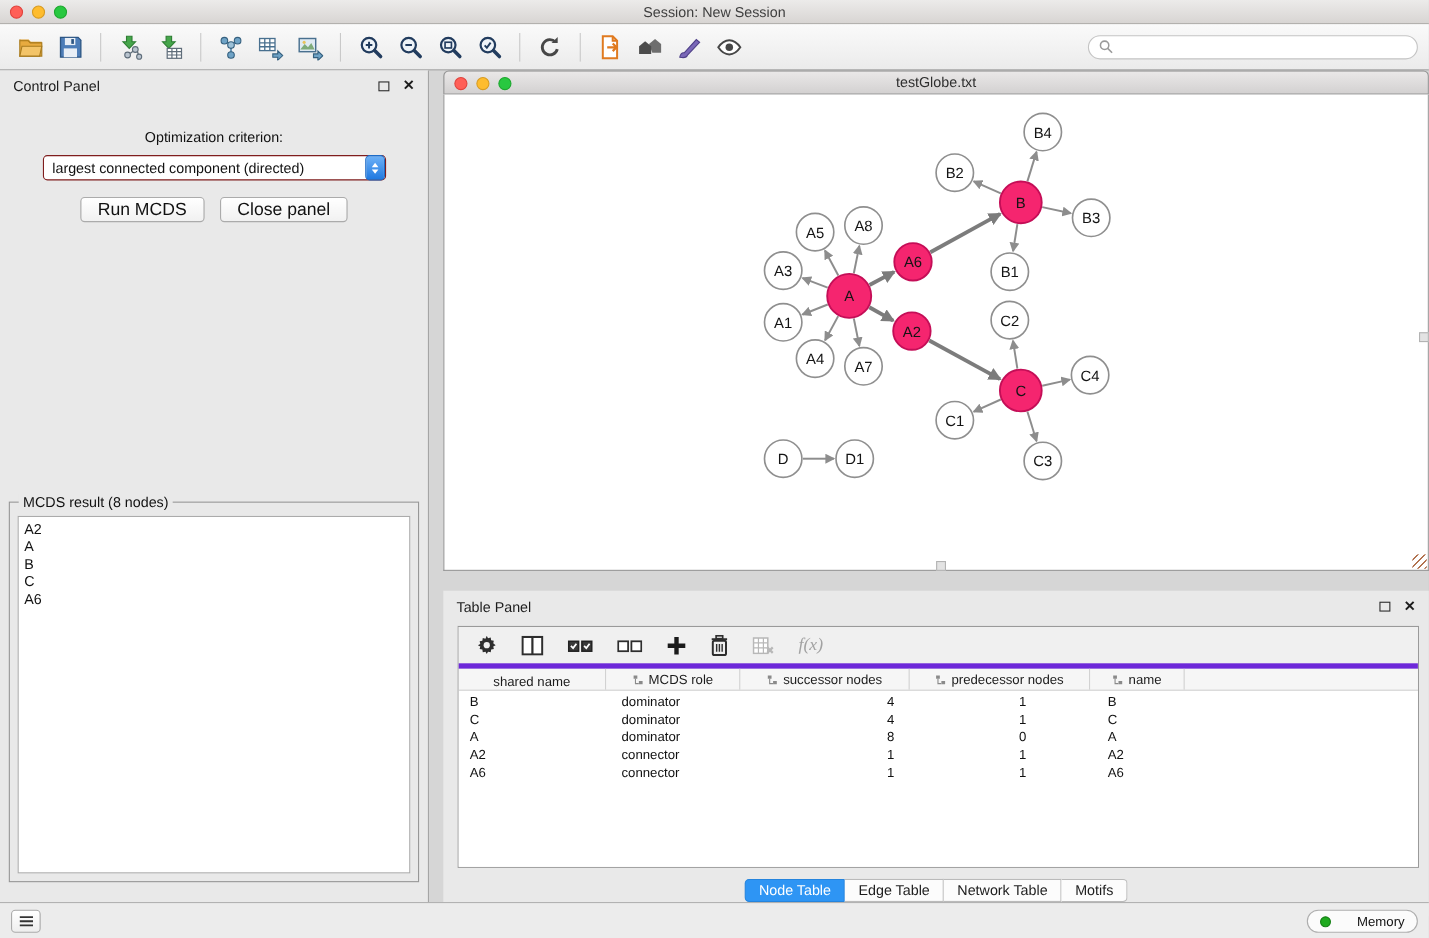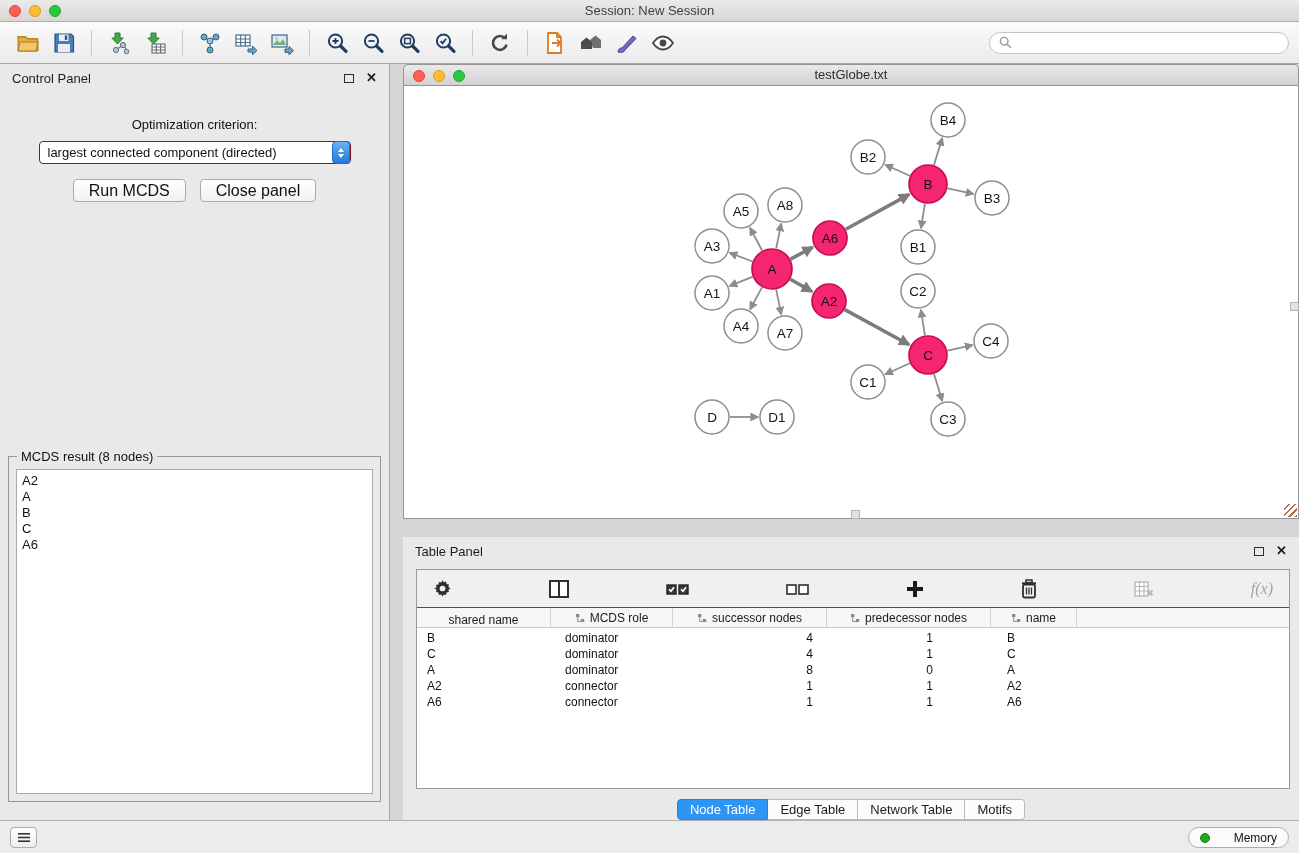--- a/index.html
+++ b/index.html
@@ -76,22 +76,22 @@
   .grip { position:absolute; right:1px; bottom:1px; width:13px; height:13px;
     background:repeating-linear-gradient(135deg, transparent 0 3px, #b2724f 3px 4.5px); }
   .scroll-dot { position:absolute; width:9px; height:9px; background:#e3e3e3; border:1px solid #b3b3b3; }
   .scroll-dot.right { right:-1px; top:50%; }
   .scroll-dot.bottom { bottom:-1px; left:50%; }
 
   
   .table-panel { position:absolute; left:403px; top:521px; width:896px; height:296px; background:#e9e9e9;margin-top:16px; }
   .tp-frame { position:absolute; left:13px; right:9px; top:32px; bottom:44px;
     border:1px solid #9a9a9a; background:#fff; display:flex; flex-direction:column; }
-  .table-toolbar { height:38px; background:#f0f0f0; border-bottom:1px solid #6d28d9;
-    display:flex; align-items:center; gap:22px; padding:0 16px; flex:0 0 auto;justify-content:space-between; }
+  .table-toolbar { height:38px; background:#f0f0f0; border-bottom:5px solid #6d28d9;
+    display:flex; align-items:center; gap:22px; padding:0 16px; flex:0 0 auto; }
   .tt-icon { display:flex; align-items:center; justify-content:center; }
   .fx { font-family:"Liberation Serif", serif; font-style:italic; color:#a2a2a2; font-size:16px; }
   .grid-header { display:flex; height:20px; background:#f6f6f6; border-bottom:1px solid #c9c9c9; flex:0 0 auto; }
   .gh-cell { display:flex; align-items:center; justify-content:center; gap:5px; font-size:12px;
     color:#1c1c1c; border-right:1px solid #d2d2d2; flex:0 0 auto; }
   .gh-fill { flex:1; border-right:none; }
   .grid-body { flex:1; overflow:hidden; background:#fff; padding-top:2px; }
   .grid-row { display:flex; height:16px; }
   .gb-cell { font-size:12px; color:#111; line-height:16px; flex:0 0 auto; }
   .w0 { width:134px;flex-direction:column; } .w1 { width:122px; } .w2 { width:154px; } .w3 { width:164px; } .w4 { width:86px; }

